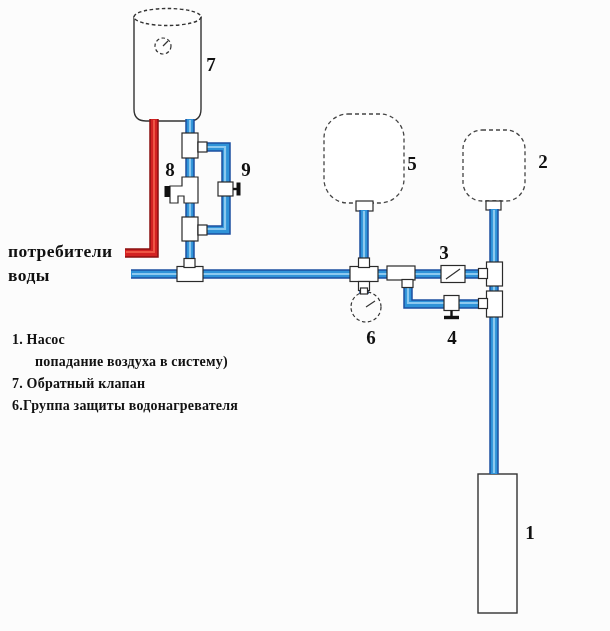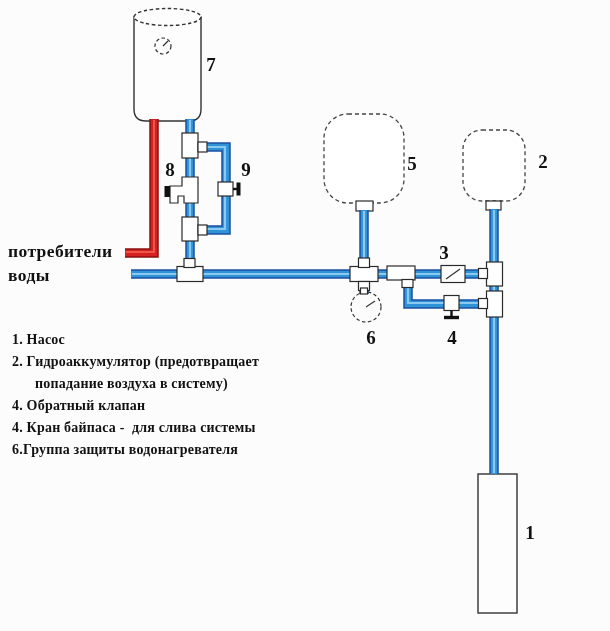--- a/index.html
+++ b/index.html
@@ -134,20 +134,18 @@
     </g>
 
     <g>
       <text class="consumers" x="8" y="257">потребители</text>
       <text class="consumers" x="8" y="281">воды</text>
     </g>
   </svg>
 
   <div id="legend">
     <div class="legend-line">1. Насос</div>
-    <div class="legend-line">2. Гидроаккумулятор (предотвращает</div>
     <div class="legend-line indent">попадание воздуха в систему)</div>
-    <div class="legend-line">4. Обратный клапан</div>
-    <div class="legend-line">4. Кран байпаса -  для слива системы</div>
+    <div class="legend-line">7. Обратный клапан</div>
     <div class="legend-line">6.Группа защиты водонагревателя</div>
   </div>
 
 </div>
 
 </body></html>

